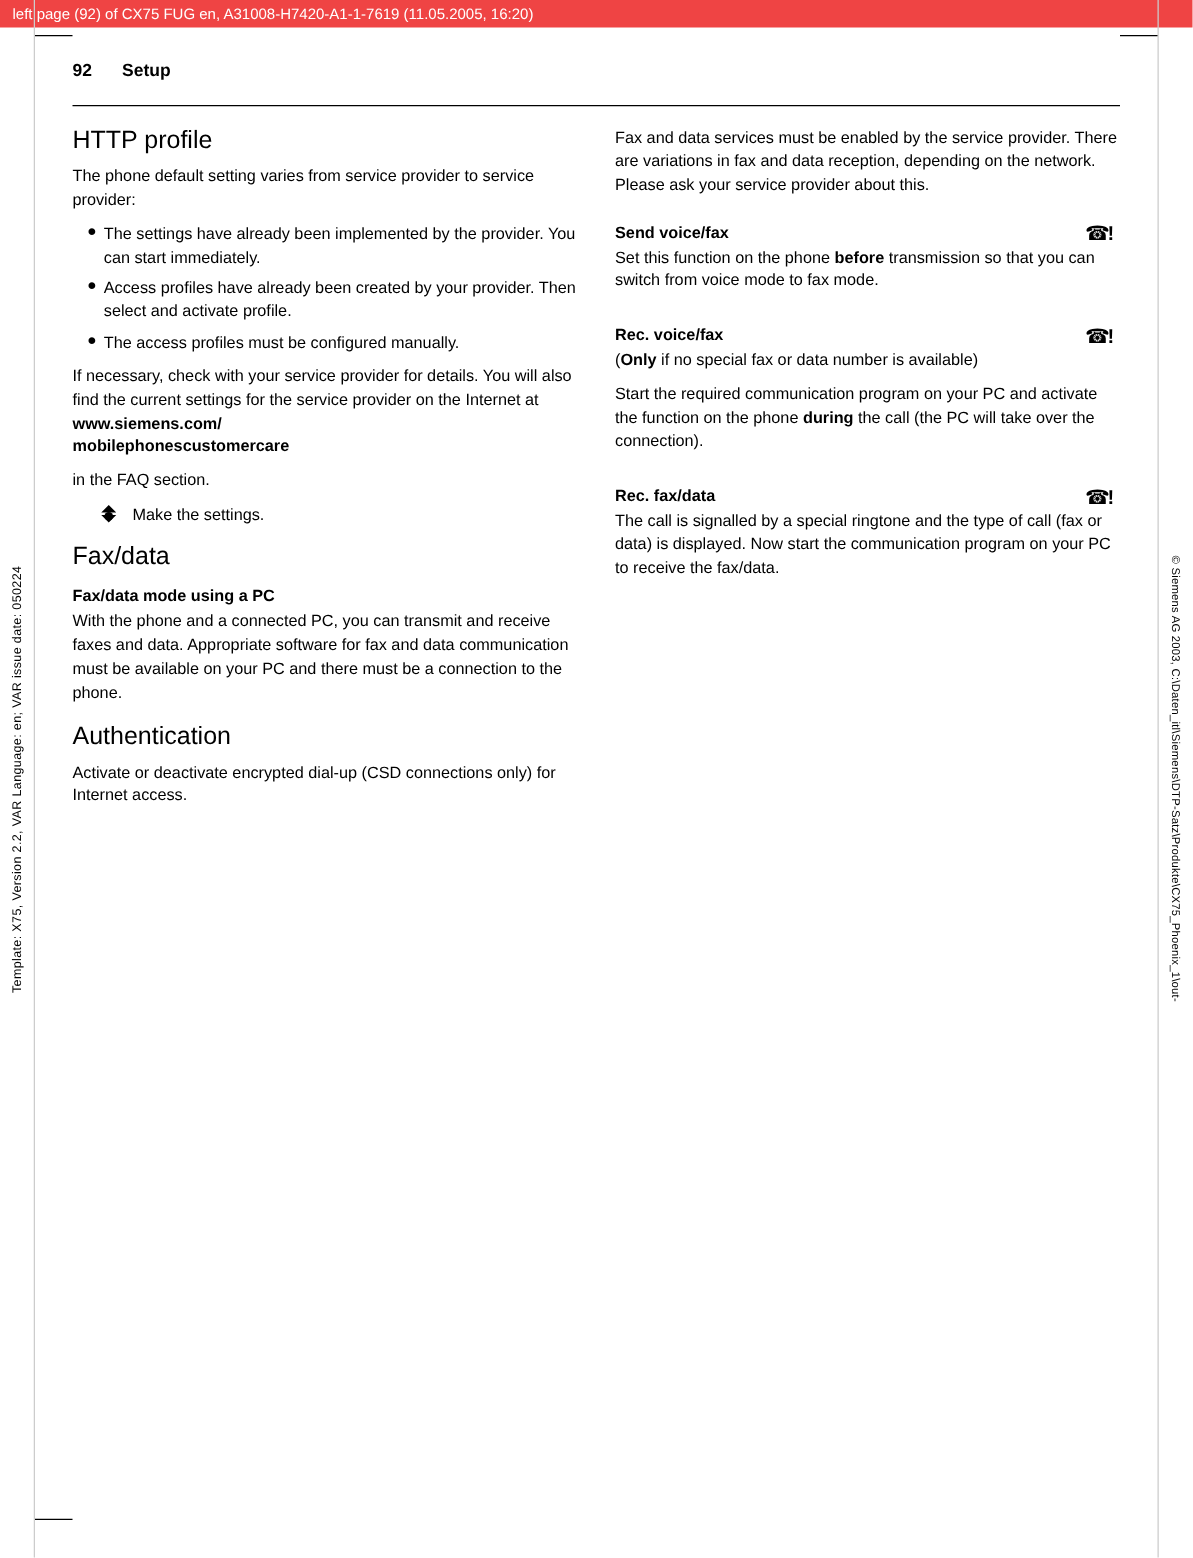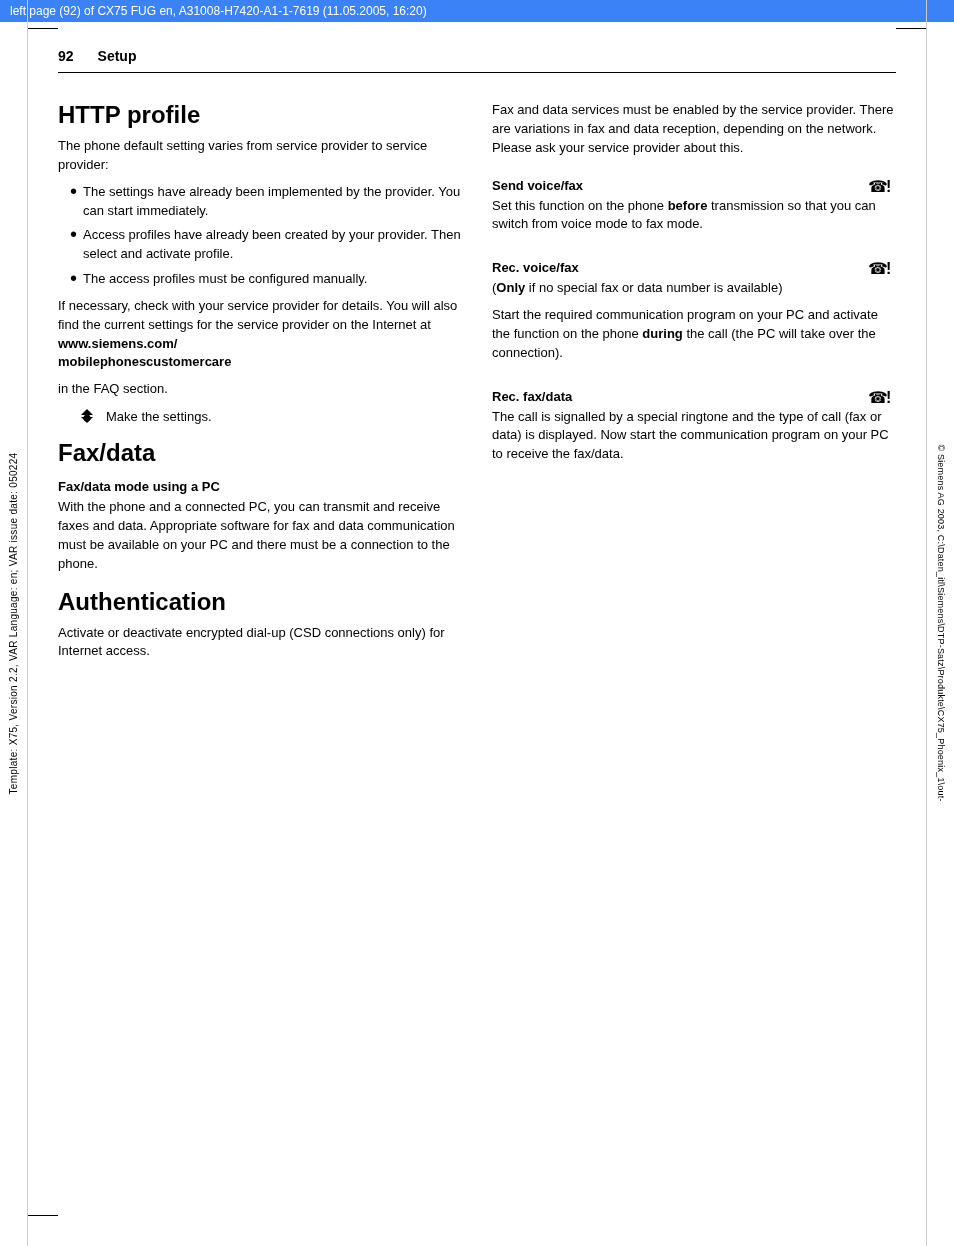--- a/index.html
+++ b/index.html
@@ -10,21 +10,21 @@
       background: #fff;
       font-family: Arial, Helvetica, sans-serif;
       font-size: 14px;
       color: #000;
       position: relative;
       overflow: hidden;
     }
 
     
     .top-header {
-      background: #3b82f6;
+      background: #ef4444;
       color: #fff;
       font-size: 12px;
       padding: 4px 10px;
       position: absolute;
       top: 0;
       left: 0;
       right: 0;
     }
 
     
@@ -79,22 +79,22 @@
       right: 28px;
       bottom: 0;
       padding: 20px 30px 20px 30px;
     }
 
     
     .page-header {
       display: flex;
       align-items: baseline;
       border-bottom: 1.5px solid #000;
-      padding-bottom: 8px;
-      margin-bottom: 28px;
+      padding-bottom: 20px;
+      margin-bottom: 16px;
     }
 
     .page-number {
       font-weight: bold;
       font-size: 14px;
       margin-right: 24px;
     }
 
     .page-title {
       font-weight: bold;
@@ -110,22 +110,22 @@
     .col-left {
       flex: 1;
     }
 
     .col-right {
       flex: 1;
     }
 
     
     .section-heading {
-      font-size: 24px;
-      font-weight: bold;
+      font-size: 20px;
+      font-weight: normal;
       margin-bottom: 8px;
     }
 
     .subsection-heading {
       font-size: 13px;
       font-weight: bold;
       margin-bottom: 4px;
       margin-top: 12px;
     }
 

